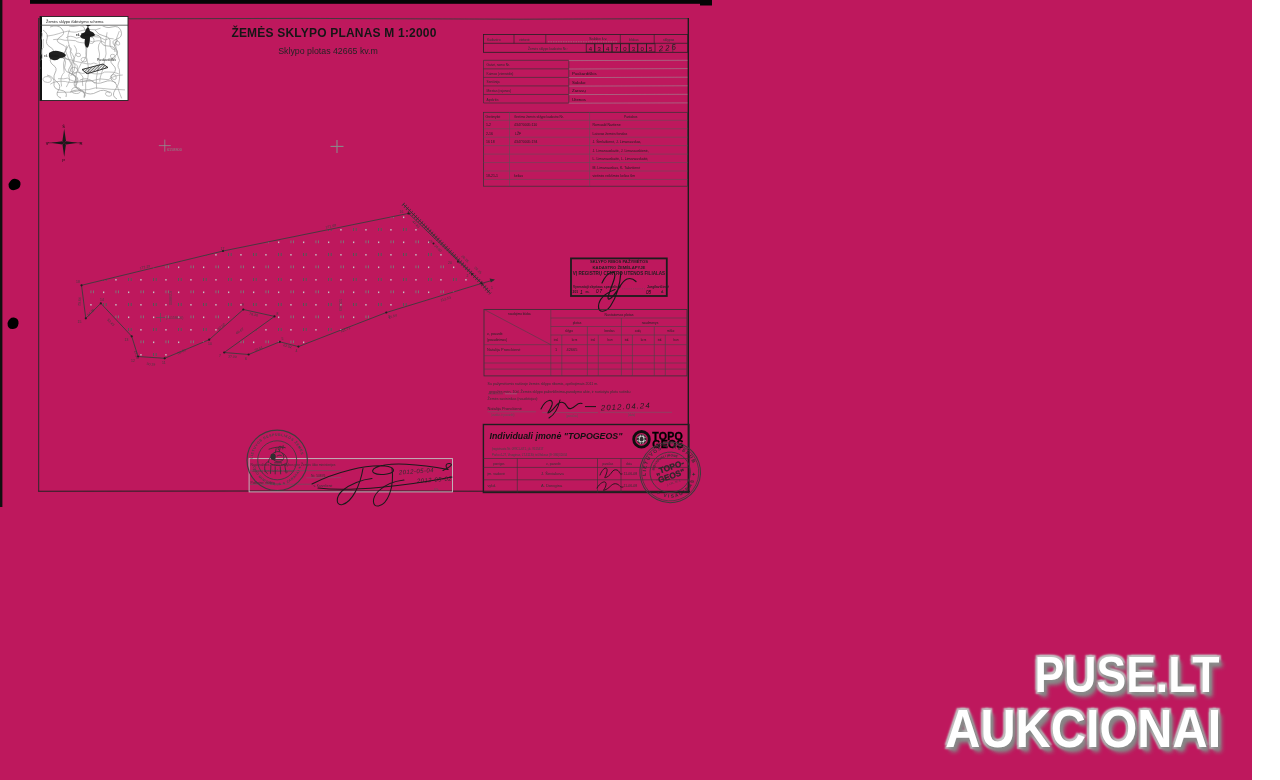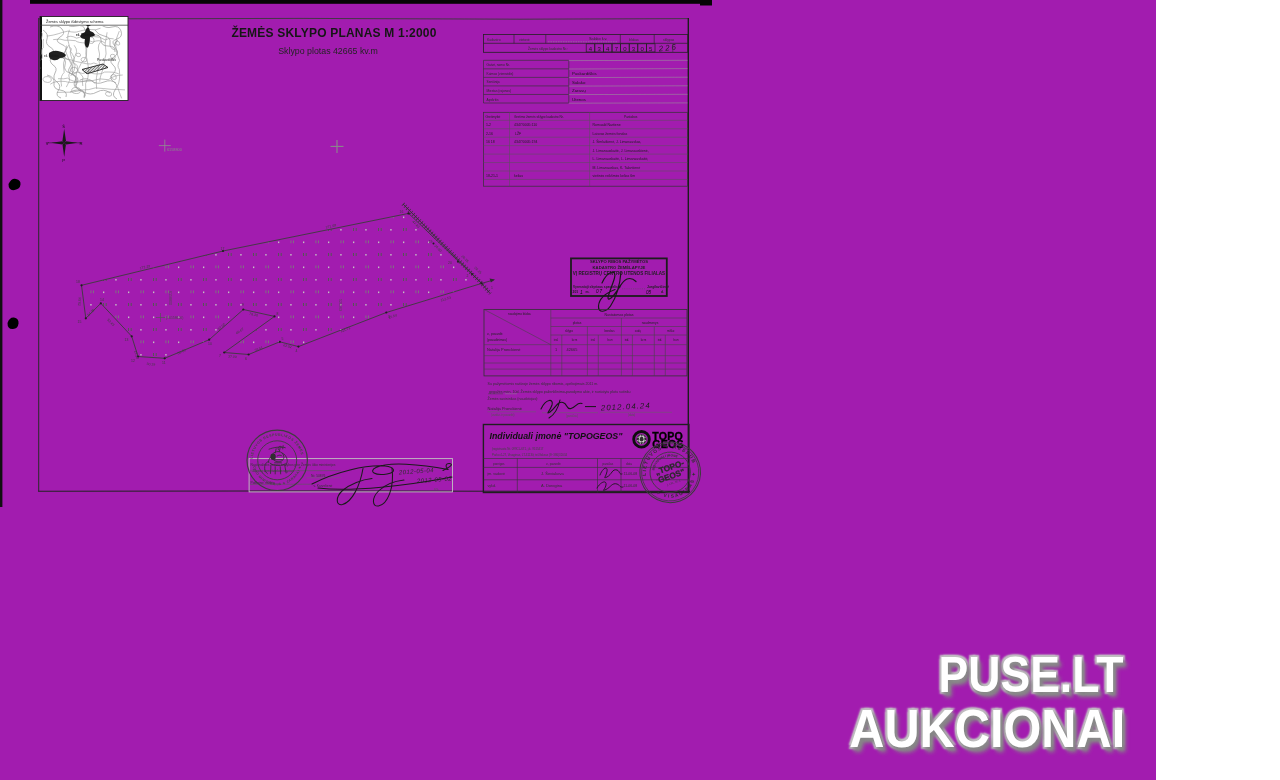--- a/index.html
+++ b/index.html
@@ -1,16 +1,16 @@
 <!DOCTYPE html>
 <html><head>
 <meta charset="utf-8">
 <style>
 html,body{margin:0;padding:0;background:#fff;}
-#page{position:relative;width:1156px;height:780px;background:#a21caf;overflow:hidden;font-family:"Liberation Sans",sans-serif;}
+#page{position:relative;width:1252px;height:780px;background:#be185d;overflow:hidden;font-family:"Liberation Sans",sans-serif;}
 svg text{font-family:"Liberation Sans",sans-serif;}
 #page>svg{filter:blur(0.25px);}
 .wm{position:absolute;font-family:"Liberation Sans",sans-serif;font-weight:700;color:#fff;
  text-shadow:4px 5px 5px #858585,2px 3px 3px #979797,0 0 3px #b2b2b2,-2px -2px 2px #c6c6c6,2px -2px 2px #c6c6c6,-2px 2px 2px #c0c0c0;white-space:nowrap;}
 </style>
 </head>
 <body>
 <div id="page">
 <svg width="1280" height="780" viewBox="0 0 1280 780">
 <defs>

